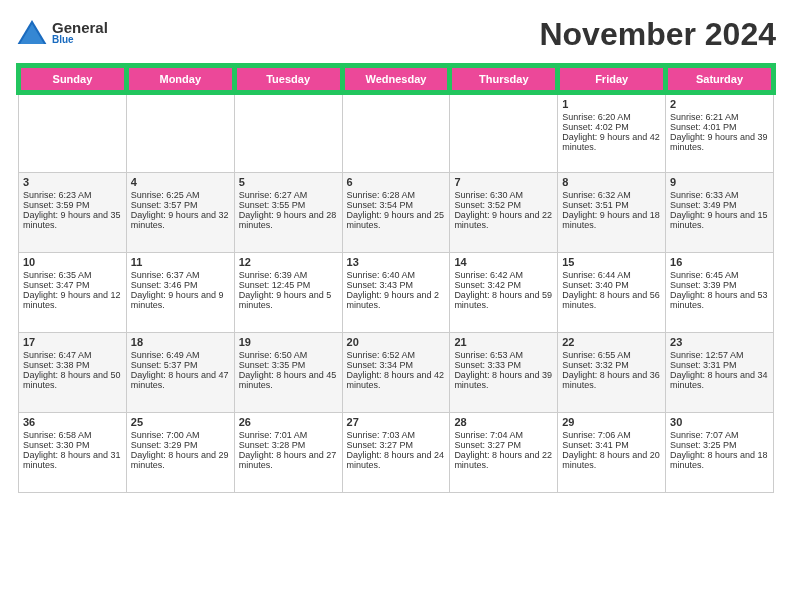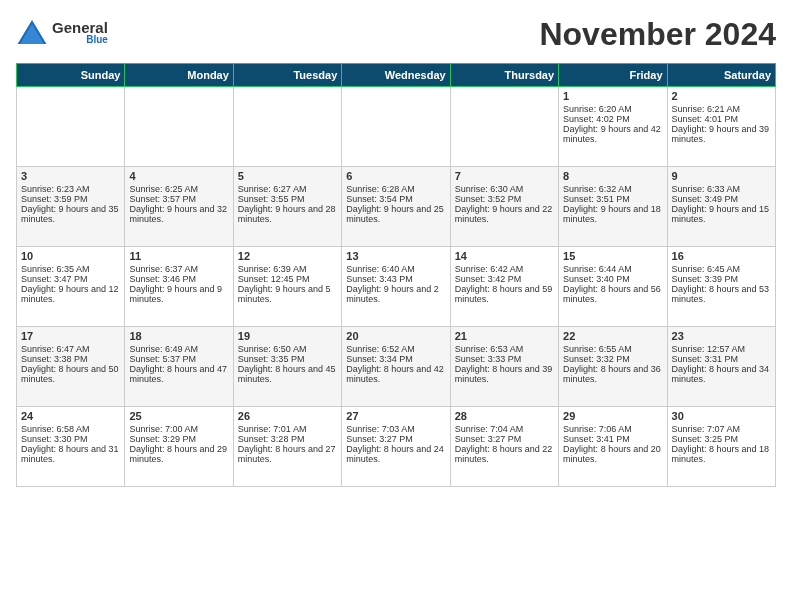--- a/index.html
+++ b/index.html
@@ -22,21 +22,20 @@
       margin-bottom: 10px;
     }
     .logo {
       display: flex;
       align-items: center;
     }
     .logo-text {
       display: flex;
       flex-direction: column;
       line-height: 1;
-      align-items: flex-end;
     }
     .logo-general {
       font-size: 15px;
       font-weight: bold;
       color: #333;
     }
     .logo-blue {
       font-size: 10px;
       font-weight: bold;
       color: #1a6bbf;
@@ -57,27 +56,27 @@
     .location {
       font-size: 14px;
       color: #555;
     }
     .calendar {
       width: 100%;
       border-collapse: collapse;
       table-layout: fixed;
     }
     .calendar thead th {
-      background: #0c4a6e;
+      background: #ec4899;
       color: #fff;
       font-size: 11px;
       font-weight: bold;
       padding: 5px 4px;
-      text-align: right;
-      border: 1px solid #22c55e;
+      text-align: center;
+      border: 5px solid #22c55e;
     }
     .calendar tbody td {
       border: 1px solid #ccc;
       vertical-align: top;
       padding: 3px 4px;
       font-size: 9px;
       color: #333;
       height: 80px;
       background: #fff;
     }
@@ -273,21 +272,21 @@
           </td>
           <td>
             <span class="day-number">23</span>
             <div>Sunrise: 12:57 AM</div>
             <div>Sunset: 3:31 PM</div>
             <div>Daylight: 8 hours and 34 minutes.</div>
           </td>
         </tr>
         <tr>
           <td>
-            <span class="day-number">24</span>
+            <span class="day-number">36</span>
             <div>Sunrise: 6:58 AM</div>
             <div>Sunset: 3:30 PM</div>
             <div>Daylight: 8 hours and 31 minutes.</div>
           </td>
           <td>
             <span class="day-number">25</span>
             <div>Sunrise: 7:00 AM</div>
             <div>Sunset: 3:29 PM</div>
             <div>Daylight: 8 hours and 29 minutes.</div>
           </td>

